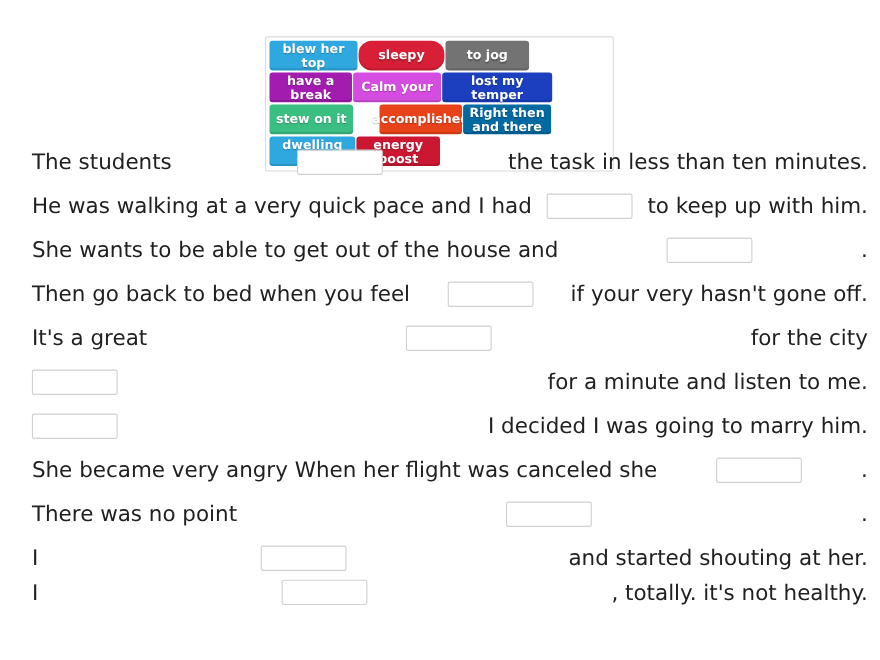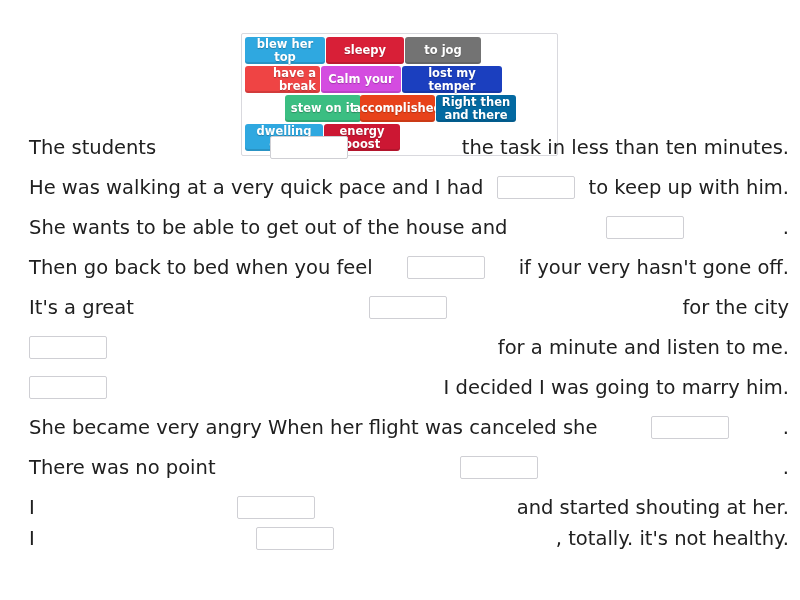--- a/index.html
+++ b/index.html
@@ -90,35 +90,35 @@
   .blank.nomargin-left { margin-left: 0; }
 </style>
 </head>
 <body>
 
 <div id="word-bank">
     <div class="tile-slot" style="width: 81px;">
       <div class="tile" style="background: rgb(47, 168, 224); width: 80px;">blew her top</div>
     </div>
     <div class="tile-slot" style="width: 79px;">
-      <div class="tile" style="background: rgb(216, 31, 55); width: 78px;">sleepy</div>
+      <div class="tile" style="background: rgb(216, 31, 55); width: 78px; border-radius: 12px;">sleepy</div>
     </div>
     <div class="tile-slot" style="width: 77px;">
       <div class="tile" style="background: #737373; width: 76px;">to jog</div>
     </div>
     <div class="tile-slot" style="width: 76px;">
-      <div class="tile" style="background: #ef4444; width: 75px; text-align: right;">have a break</div>
+      <div class="tile" style="background: #a21caf; width: 75px;">have a break</div>
     </div>
     <div class="tile-slot" style="width: 81px;">
       <div class="tile" style="background: rgb(212, 76, 224); width: 80px;">Calm your</div>
     </div>
     <div class="tile-slot" style="width: 79px;">
       <div class="tile two-line" style="background: rgb(27, 63, 191); width: 100px;">lost my<br>temper</div>
     </div>
-    <div class="tile-slot" style="width: 75px; margin-left: 40px;">
+    <div class="tile-slot" style="width: 100px;">
       <div class="tile" style="background: rgb(59, 190, 130); width: 76px;">stew on it</div>
     </div>
     <div class="tile-slot" style="width: 76px;">
       <div class="tile" style="background: rgb(232, 66, 26); width: 75px;">accomplished</div>
     </div>
     <div class="tile-slot" style="width: 81px;">
       <div class="tile two-line" style="background: #0369a1; width: 80px;">Right then<br>and there</div>
     </div>
     <div class="tile-slot" style="width: 79px;">
       <div class="tile" style="background: rgb(47, 168, 224); width: 78px;">dwelling on it</div>

